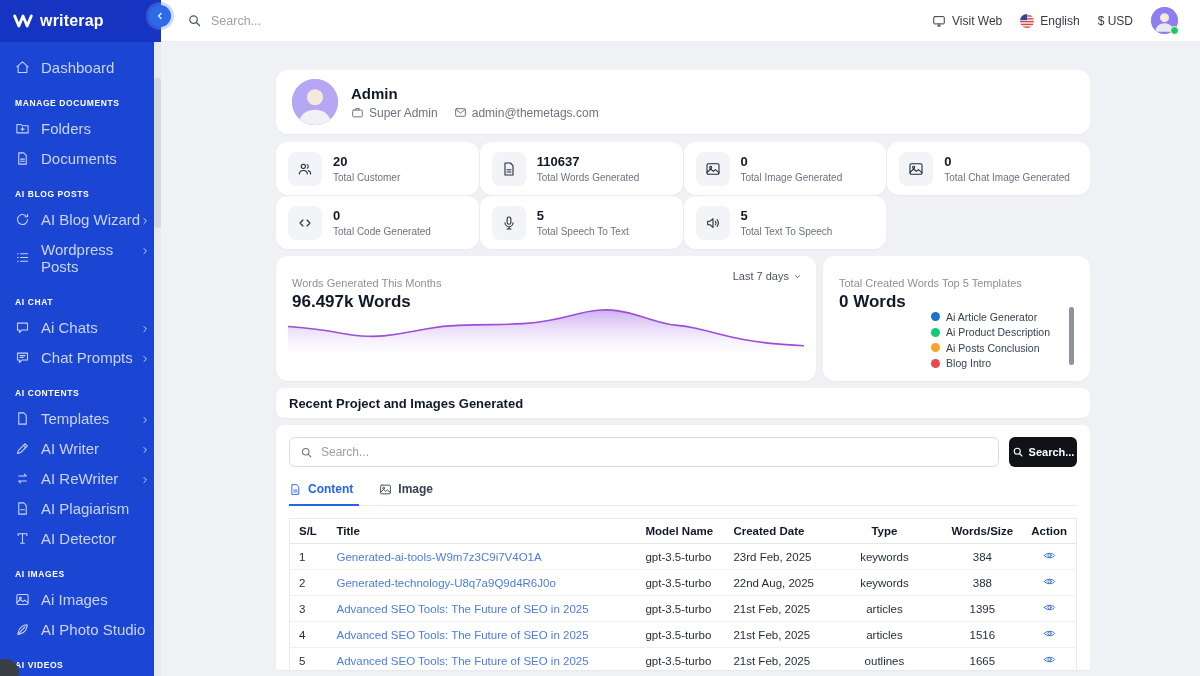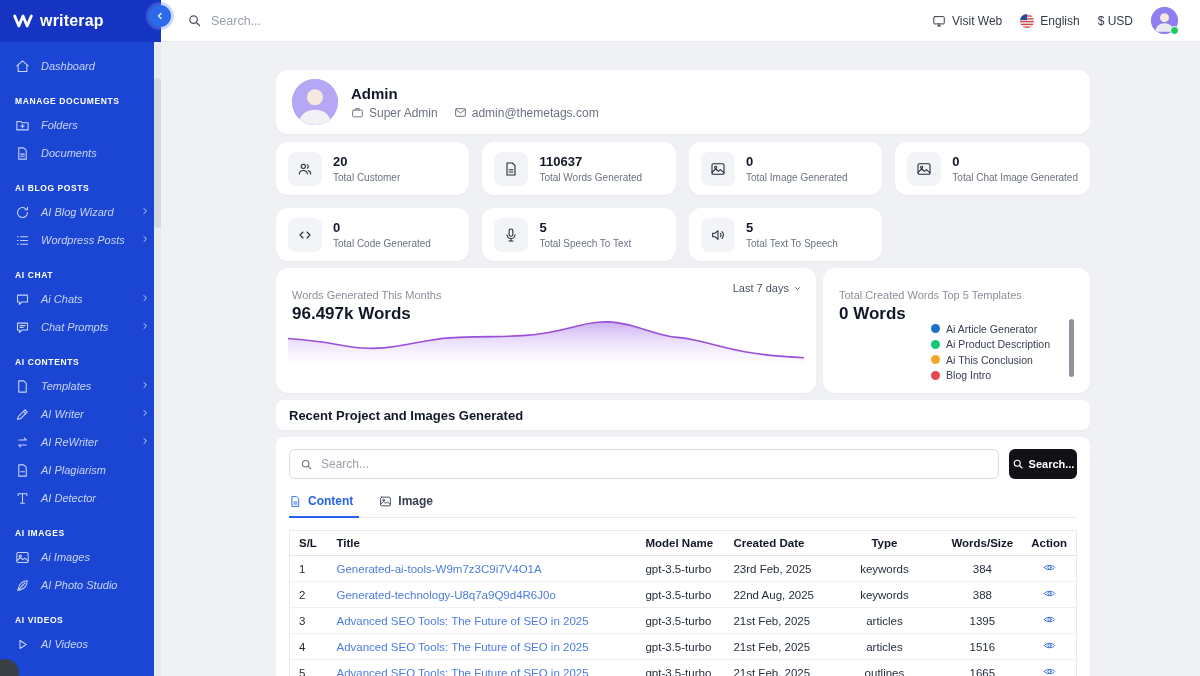--- a/index.html
+++ b/index.html
@@ -13,21 +13,21 @@
   .logo-bar { height:42px; background:#1634c2; display:flex; align-items:center; padding-left:13px; gap:7px; }
   .logo-text { color:#fff; font-weight:800; font-size:16px; letter-spacing:.2px; }
   .collapse-btn { position:absolute; left:149px; top:5px; width:22px; height:22px; border-radius:50%;
     background:#2b6ae8; color:#fff; display:flex; align-items:center; justify-content:center;
     z-index:30; box-shadow:0 0 0 3px rgba(120,150,240,.35); cursor:pointer; }
   .side-scroll { position:absolute; right:0; top:42px; bottom:0; width:7px; background:#e9eaee; }
   .side-scroll .thumb { position:absolute; top:36px; width:7px; height:150px; background:#d6d8df; border-radius:4px; }
   .nav { padding-top:10px; height:634px; overflow:hidden; }
   .nav-header { margin:16px 0 5px 15px; color:#ffffff; font-size:8.5px; font-weight:700; letter-spacing:.6px; }
   .nav-item { display:flex; align-items:center; gap:11px; padding:6.5px 10px 6.5px 15px;
-    color:#c9d4f6; font-size:11px; position:relative; cursor:pointer;font-style:italic; }
+    color:#c9d4f6; font-size:15px; position:relative; cursor:pointer; }
   .nav-item .icon svg { width:15px; height:15px; }
   .nav-chevron { position:absolute; right:11px; top:8px; color:#c9d4f6; }
   .nav-chevron svg { width:10px; height:10px; }
 
   
   .topbar { position:absolute; left:161px; top:0; right:0; height:42px; background:#fff;
     border-bottom:1px solid #ececf0; display:flex; align-items:center; padding:0 22px 0 26px; z-index:4; }
   .topbar-search { display:flex; align-items:center; gap:9px; color:#565e6a; flex:1; }
   .topbar-search svg { width:15px; height:15px; }
   .topbar-search input { border:none; outline:none; font-size:12.5px; color:#374151; width:300px;
@@ -47,21 +47,21 @@
   .card { background:#fff; border-radius:12px; box-shadow:0 1px 2px rgba(16,24,40,.04); }
 
   .profile-card { margin-top:28px; height:64px; display:flex; align-items:center; padding:0 16px; gap:13px; }
   .avatar-lg { width:46px; height:46px; border-radius:50%; background:#b5a7f4; overflow:hidden; flex-shrink:0; }
   .avatar-lg svg { width:46px; height:46px; }
   .profile-name { font-size:15px; font-weight:700; color:#111827; margin-bottom:4px; }
   .profile-meta { display:flex; gap:16px; font-size:12px; color:#6b7280; align-items:center; }
   .profile-meta .meta { display:flex; align-items:center; gap:5px; }
   .profile-meta .icon svg { width:13px; height:13px; }
 
-  .stats-grid { display:grid; grid-template-columns:repeat(4,1fr); gap:13px; margin-top:8px; }
+  .stats-grid { display:grid; grid-template-columns:repeat(4,1fr); gap:1px; margin-top:8px; }
   .stat-card { height:53px; display:flex; align-items:center; padding:0 12px; gap:11px; }
   .stat-icon { width:34px; height:34px; border-radius:8px; background:#f3f4f7; color:#1f2937; flex-shrink:0;
     display:flex; align-items:center; justify-content:center; }
   .stat-icon svg { width:16px; height:16px; }
   .stat-value { font-size:13px; font-weight:700; color:#111827; }
   .stat-label { font-size:10px; color:#6b7280; margin-top:3px; white-space:nowrap; }
 
   .charts-row { display:grid; grid-template-columns:540px 267px; gap:7px; margin-top:7px; }
   .chart-card { height:125px; position:relative; overflow:hidden; }
   .chart-pad { padding:13px 16px 0;margin-top:8px; }
@@ -507,21 +507,21 @@
             <div class="legend-row">
               <span class="legend-dot" style="background:#1a73c8"></span>
     <span>Ai Article Generator</span>
             </div>
             <div class="legend-row">
               <span class="legend-dot" style="background:#12c879"></span>
     <span>Ai Product Description</span>
             </div>
             <div class="legend-row">
               <span class="legend-dot" style="background:#f2a62b"></span>
-    <span>Ai This Conclusion</span>
+    <span>Ai Posts Conclusion</span>
             </div>
             <div class="legend-row">
               <span class="legend-dot" style="background:#e8484f"></span>
     <span>Blog Intro</span>
             </div>
           </div>
         <div class="legend-scrollbar"></div>
       </div>
     </section>
 

